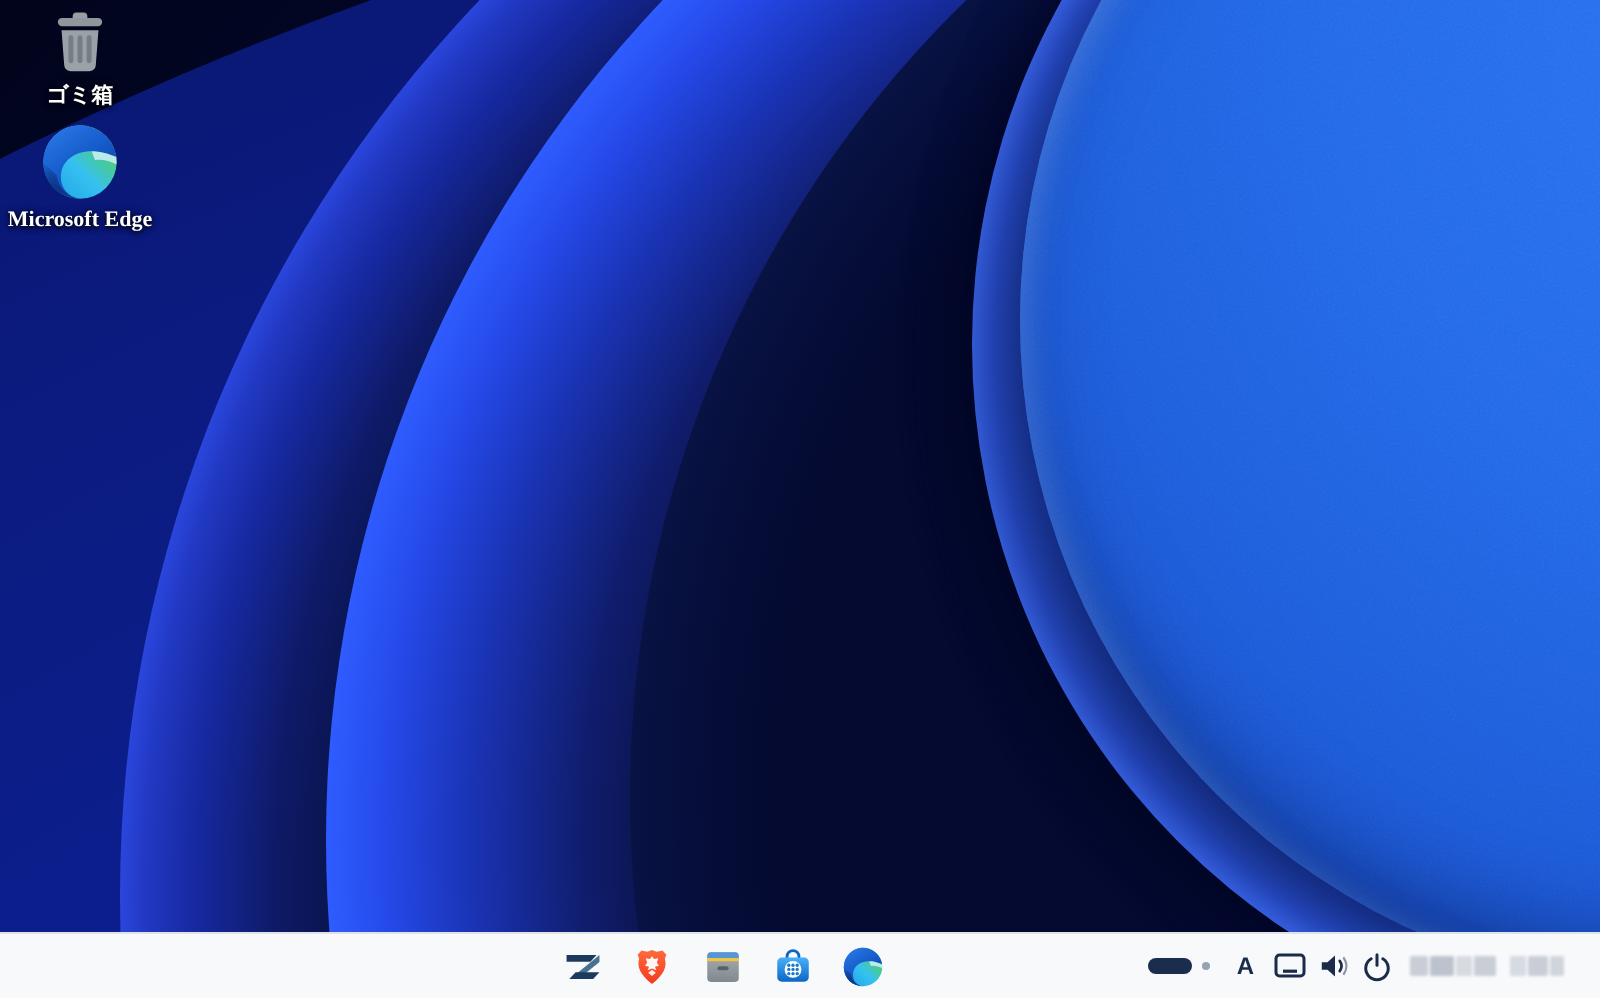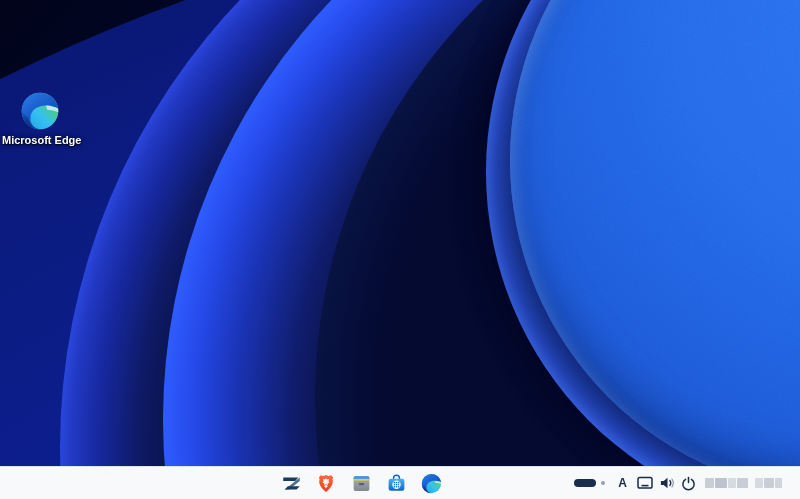--- a/index.html
+++ b/index.html
@@ -24,21 +24,21 @@
   .circle5{left:510px;top:-175px;width:670px;height:670px;
     background:radial-gradient(circle at 62% 28%,#2d74f4 0%,#2569ea 40%,#1e5ad8 70%,#1747ba 90%,#0f3490 100%);
     box-shadow:inset 5px 3px 14px rgba(120,170,255,.35), inset -10px -14px 46px rgba(2,8,50,.5),
                -18px 14px 34px rgba(2,5,30,.55);
     overflow:hidden;}
   .noise{position:absolute;inset:0;opacity:.16;mix-blend-mode:overlay;}
 
   
   .dicon{position:absolute;width:76px;left:2px;text-align:center;cursor:default;}
   .dicon-trash{top:5px;}
-  .dicon-edge{top:91px;}
+  .dicon-edge{top:61px;font-family:Liberation Serif, serif;}
   .dicon .glyph{display:flex;justify-content:center;}
   .dicon .dlabel{margin-top:3px;font-size:11px;font-weight:bold;color:#fff;white-space:nowrap;
     text-shadow:0 1px 2px rgba(0,0,0,.95),0 0 4px rgba(0,0,0,.7);}
 
   
   .taskbar{position:absolute;left:0;right:0;bottom:0;height:33px;background:#f7f9fb;
     border-top:1px solid rgba(20,30,60,.10);box-sizing:border-box;}
   .tb-apps{position:absolute;left:277px;top:0;height:100%;display:flex;align-items:center;gap:7px;}
   .tb-app{width:28px;height:28px;border-radius:6px;display:flex;align-items:center;justify-content:center;}
   .tb-app svg{display:block;}
@@ -69,20 +69,33 @@
     <div class="ring circle5">
       <svg class="noise" width="670" height="670">
         <filter id="wpnoise">
             <feTurbulence type="fractalNoise" baseFrequency="0.85" numOctaves="2" stitchTiles="stitch"></feTurbulence>
           </filter>
         <rect width="670" height="670" filter="url(#wpnoise)"></rect>
       </svg>
     </div>
   </div>
 
+  <div class="dicon dicon-trash">
+    <div class="glyph">
+      <svg width="30" height="32" viewBox="0 0 24 26">
+        <rect x="9" y="1" width="6" height="3.4" rx="1.6" fill="#969da3"></rect>
+        <rect x="3" y="3.2" width="18" height="3.4" rx="1.7" fill="#8f969c"></rect>
+        <path d="M4.5 8.2 h15 l-1.1 14.3 a2.6 2.6 0 0 1 -2.6 2.4 h-7.6 a2.6 2.6 0 0 1 -2.6 -2.4 Z" fill="#9aa1a7"></path>
+        <rect x="7.3" y="10.3" width="2" height="11.3" rx="1" fill="#767d84"></rect>
+        <rect x="11" y="10.3" width="2" height="11.3" rx="1" fill="#767d84"></rect>
+        <rect x="14.7" y="10.3" width="2" height="11.3" rx="1" fill="#767d84"></rect>
+      </svg>
+    </div>
+    <div class="dlabel">ゴミ箱</div>
+  </div>
 
   <div class="dicon dicon-edge">
     <div class="glyph">
       <svg width="40" height="40" viewBox="0 0 48 48">
         <defs>
           <linearGradient id="egGreen" x1="0" y1="1" x2="1" y2="0">
             <stop offset="0" stop-color="#1b9fe0"></stop>
               <stop offset=".45" stop-color="#35c1f1"></stop>
             <stop offset=".8" stop-color="#52cf68"></stop>
               <stop offset="1" stop-color="#7ade50"></stop>

